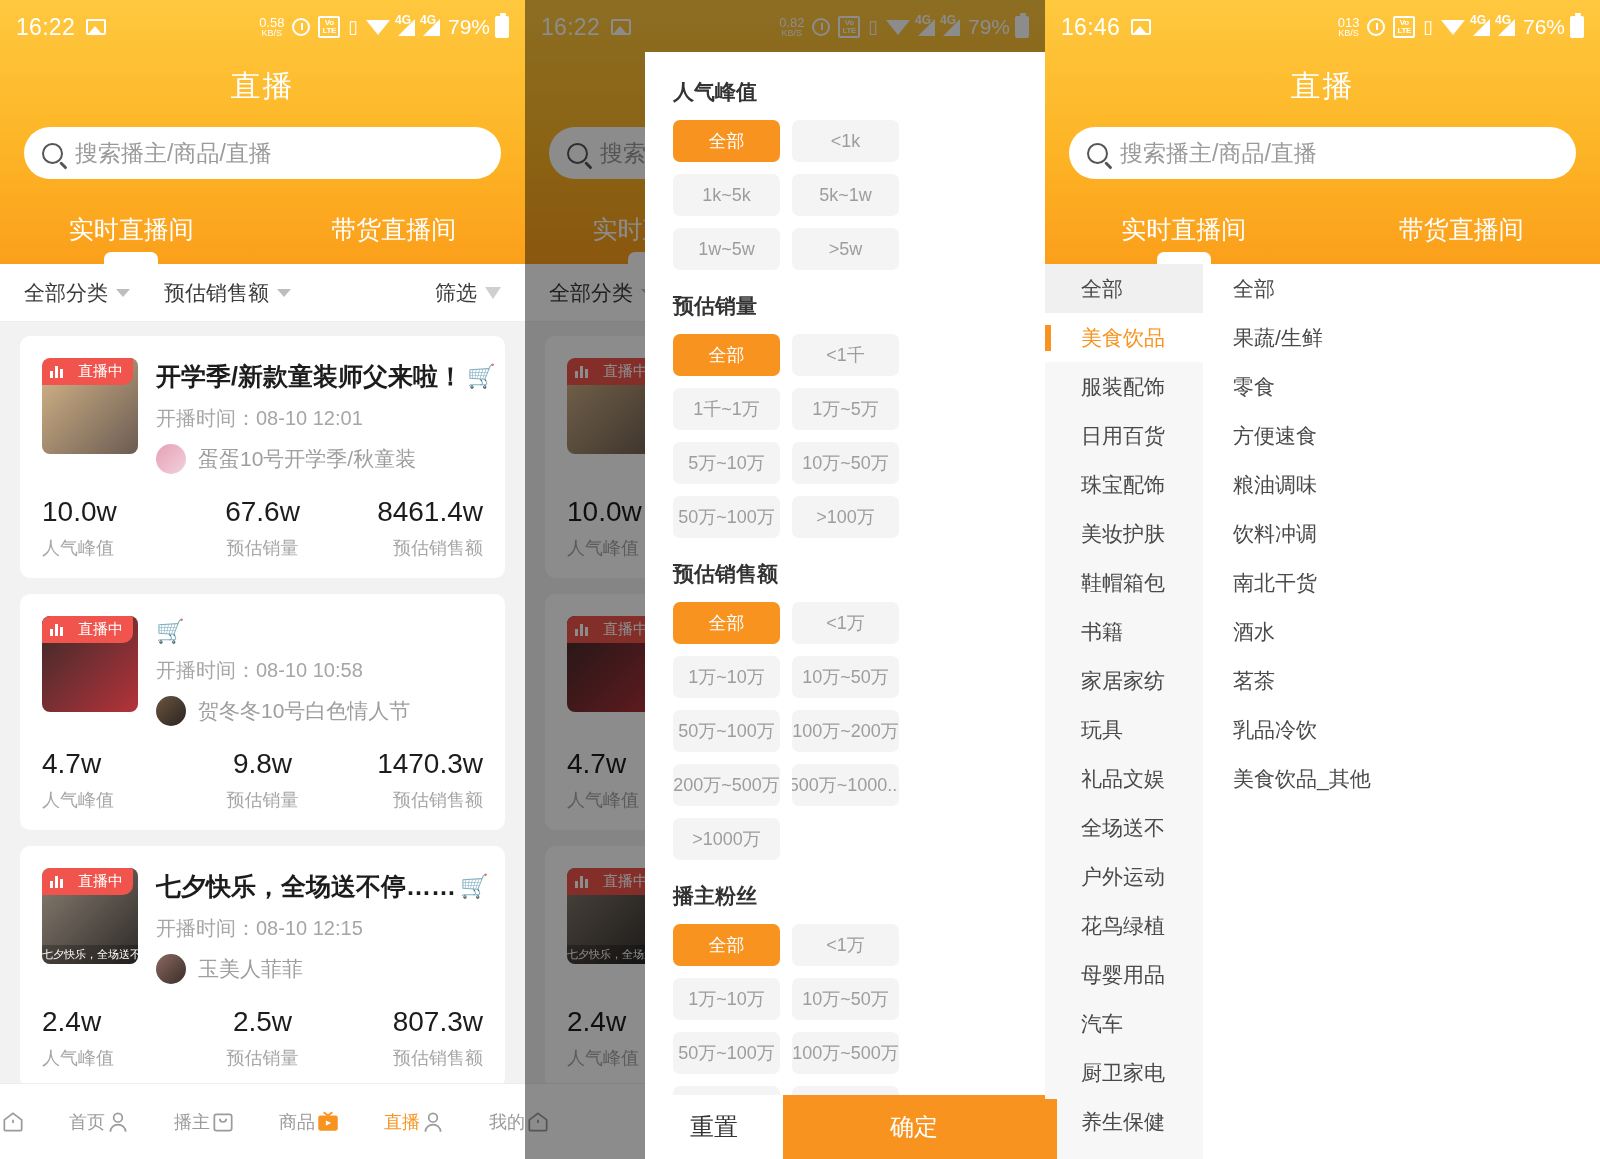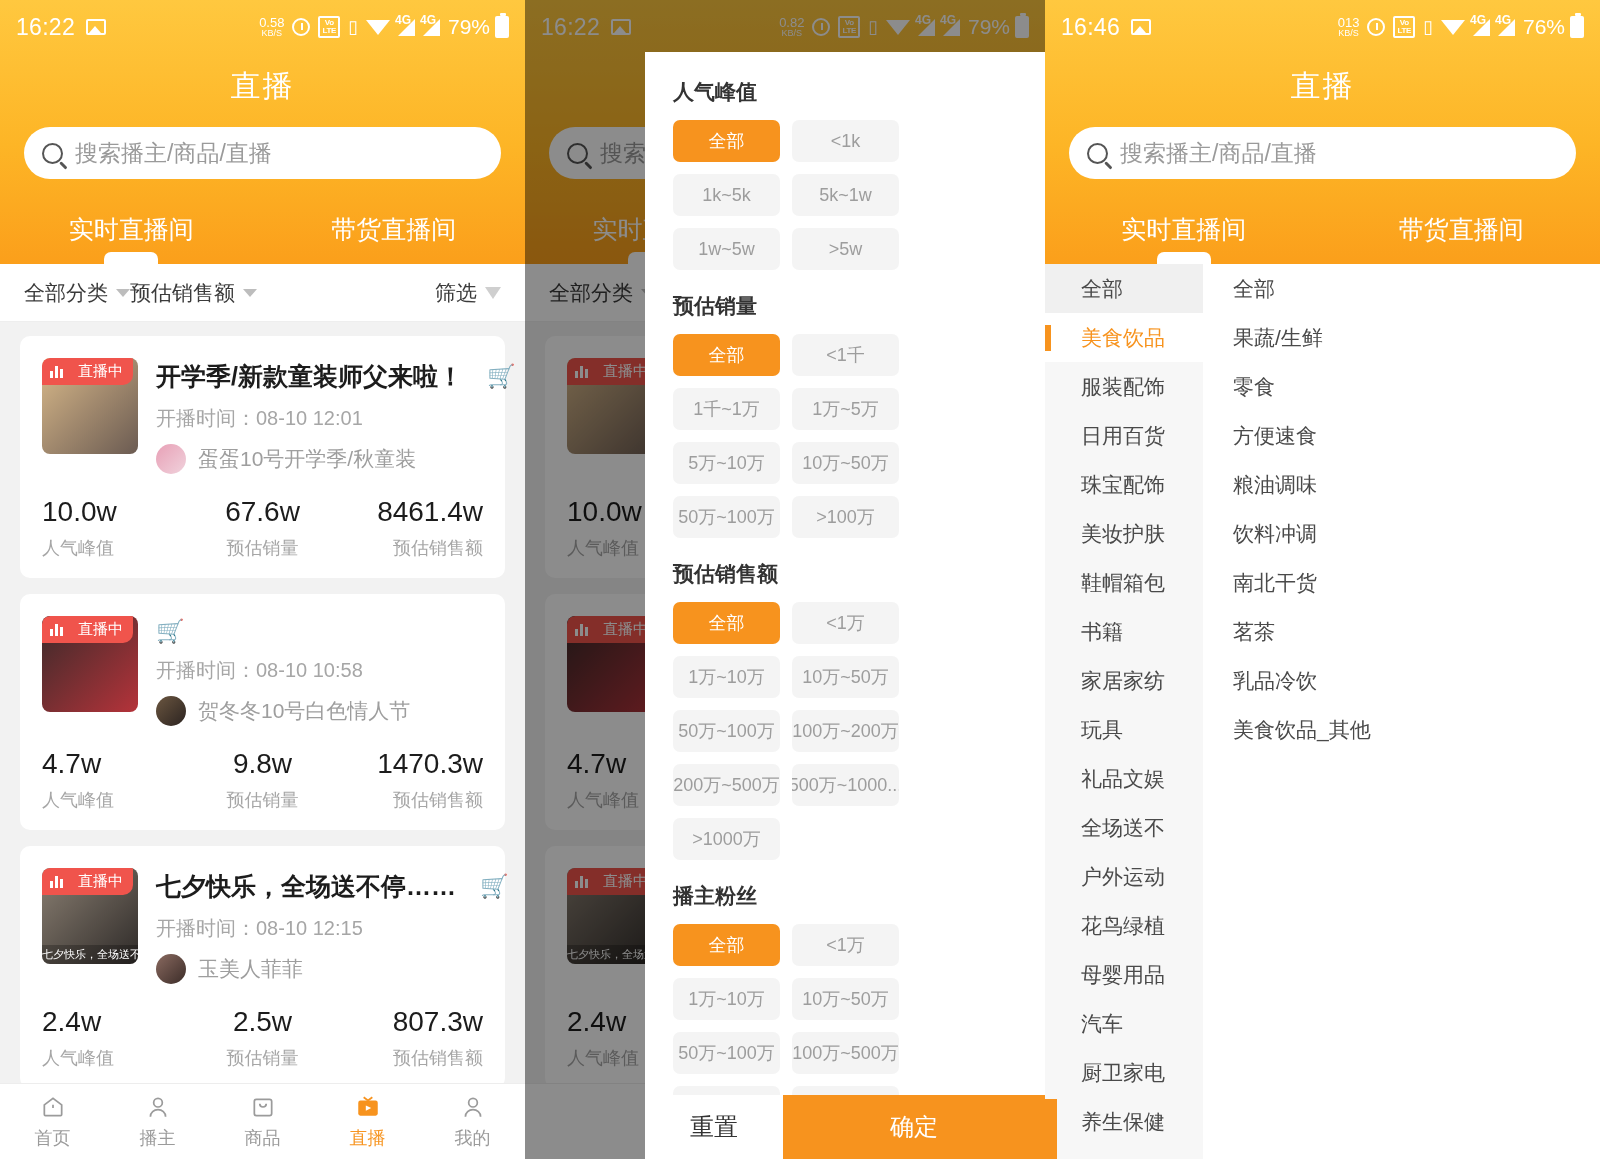--- a/index.html
+++ b/index.html
@@ -67,21 +67,21 @@
   .tab { flex: 1; text-align: center; color: #fff; font-size: 25px; padding: 8px 0 18px; position: relative; }
   .tab.active { font-weight: normal; }
   .tab.active::after {
     content:""; position:absolute; left:50%; transform:translateX(-50%);
     bottom:-2px; width:54px; height:14px; background:#fff; border-radius:7px 7px 0 0;
   }
 
   
   .filterbar {
     background:#fff; height: 58px; display:flex; align-items:center;
-    padding: 16px 24px; font-size: 21px; color:#3b3b3b;
+    padding: 16px 24px; gap: 34px; font-size: 21px; color:#3b3b3b;
     border-bottom: 1px solid #eee;
   }
   .fb-item { display:flex; align-items:center; gap: 8px; }
   .caret { width:0;height:0;border-left:7px solid transparent;border-right:7px solid transparent;border-top:8px solid #bdbdbd;}
   .fb-right { margin-left:auto; display:flex; align-items:center; gap:8px; }
   .funnel { width:0;height:0;border-left:8px solid transparent;border-right:8px solid transparent;border-top:12px solid #cfcfcf;}
 
   
   .list { padding: 14px 20px 0; background:#f2f2f2; height: calc(1159px - 54px - 185px - 58px); overflow:hidden;}
   .card { background:#fff; border-radius:10px; padding: 22px 22px 18px; margin-bottom: 16px; }
@@ -92,39 +92,39 @@
     position:absolute; top:0; left:0; background:#f0544c; color:#fff;
     font-size: 15px; border-radius: 8px 0 10px 0; padding: 4px 10px 4px 8px;
     display:flex; align-items:center; gap:15px; z-index:2;
   }
   .bars { display:flex; align-items:flex-end; gap:2px; height:13px; }
   .bars i { width:3px; background:#fff; display:block; }
   .bars i:nth-child(1){height:7px;} .bars i:nth-child(2){height:12px;} .bars i:nth-child(3){height:9px;}
   .thumb-caption { position:absolute; bottom:0; left:0; right:0; color:#fff; font-size:11px;
      text-align:center; padding:2px 0; background:rgba(0,0,0,.25); white-space:nowrap; overflow:hidden;}
   .card-info { flex:1; min-width:0; padding-top: 2px; }
-  .card-title { font-size: 25px; color:#1c1c1c; font-weight:bold; display:flex; align-items:center; gap:24px; white-space:nowrap; }
+  .card-title { font-size: 25px; color:#1c1c1c; font-weight:bold; display:flex; align-items:center; gap:4px; white-space:nowrap; }
   .cart-ico { font-size: 23px; flex:0 0 auto; }
   .card-time { font-size: 20px; color:#a6a6a6; margin-top: 12px; }
   .card-author { display:flex; align-items:center; gap: 12px; margin-top: 12px; }
   .avatar { width: 30px; height:30px; border-radius:50%; flex:0 0 auto; }
   .author-name { font-size: 21px; color:#9e9e9e; }
   .card-stats { display:flex; margin-top: 22px; }
   .stat { flex:1; text-align:center; }
   .stat:first-child { text-align:left; }
   .stat:last-child { text-align:right; }
   .stat-v { font-size: 28px; color:#1c1c1c; }
   .stat-l { font-size: 18px; color:#a6a6a6; margin-top: 8px; }
 
   
   .bottomnav {
     position:absolute; bottom:0; left:0; right:0; height: 76px; background:#fff;
     display:flex; border-top:1px solid #ededed; z-index:5;
   }
-  .nav-item { flex:1; display:flex; flex-direction:column; align-items:center; justify-content:center; gap:6px; }
+  .nav-item { flex:1; display:flex; flex-direction:row; align-items:center; justify-content:space-between; gap:6px; }
   .nav-label { font-size: 18px; color:#9b9b9b; }
   .nav-item.active .nav-label { color:#f79521; }
   .nav-ico { width:26px; height:26px; }
 
   
   .dim { position:absolute; inset:0; background:rgba(0,0,0,.45); z-index:8; }
   .modal {
     position:absolute; top:52px; right:0; bottom:0; width: 400px; background:#fff;
     z-index: 9; display:flex; flex-direction:column;
   }
@@ -743,20 +743,21 @@
           <div class="cat-l-item  ">养生保健</div>
         </div>
       <div class="cat-right" id="cat-right">
           <div class="cat-r-item">全部</div>
           <div class="cat-r-item">果蔬/生鲜</div>
           <div class="cat-r-item">零食</div>
           <div class="cat-r-item">方便速食</div>
           <div class="cat-r-item">粮油调味</div>
           <div class="cat-r-item">饮料冲调</div>
           <div class="cat-r-item">南北干货</div>
+          <div class="cat-r-item">酒水</div>
           <div class="cat-r-item">茗茶</div>
           <div class="cat-r-item">乳品冷饮</div>
           <div class="cat-r-item">美食饮品_其他</div>
         </div>
     </div>
     <div class="cat-bottom-strip"></div>
   </div>
 
 </div>
 

